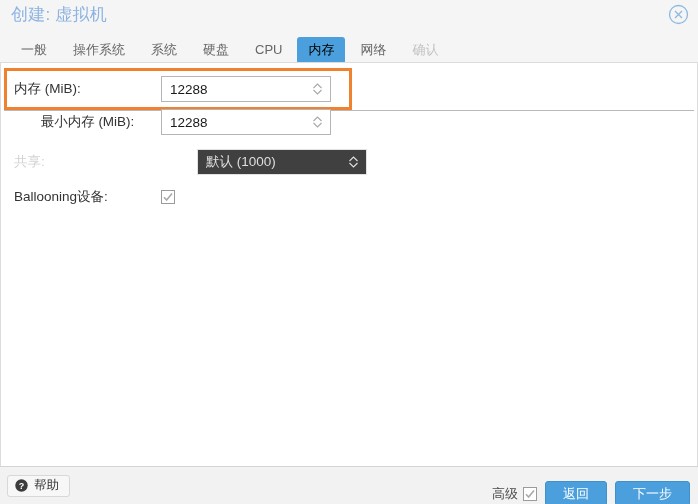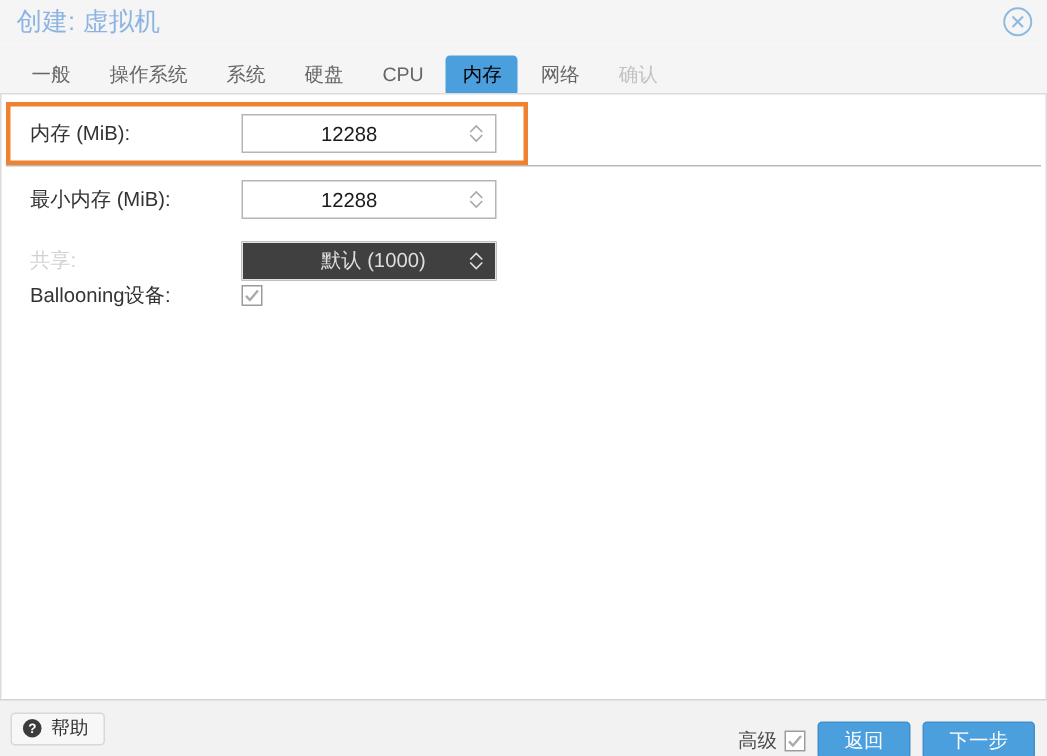--- a/index.html
+++ b/index.html
@@ -119,41 +119,40 @@
 
   .form-row {
     position: absolute;
     left: 0;
     height: 30px;
     display: flex;
     align-items: center;
   }
   .form-label {
     width: 160px;
-    padding-left: 19px;
+    padding-left: 13px;
     box-sizing: border-box;
     font-size: 13.5px;
     color: #4d4d4d;
     white-space: nowrap;
   }
   .form-label.strong { color: #333333; }
   .form-label.muted  { color: #d2d2d2; }
 
   
   .spinner {
     position: relative;
     width: 170px;
     height: 26px;
     background: #ffffff;
     border: 1px solid #b5b5b5;
     box-sizing: border-box;
     display: flex;
     align-items: center;
     cursor: text;
-    padding-left: 44px;
   }
   .spinner.disabled {
     border-color: #e2e2e2;
     background: #404040;
     cursor: default;
   }
   .spinner-value {
     padding-left: 8px;
     font-size: 13.5px;
     color: #1a1a1a;
@@ -282,34 +281,34 @@
         <span class="spinner-value">12288</span>
         <span class="spinner-arrows">
           <svg width="11" height="14" viewBox="0 0 11 14" xmlns="http://www.w3.org/2000/svg">
             <path d="M1.5 6 L5.5 2 L9.5 6" fill="none" stroke="#a8a8a8" stroke-width="1.1"></path>
             <path d="M1.5 8 L5.5 12 L9.5 8" fill="none" stroke="#a8a8a8" stroke-width="1.1"></path>
           </svg>
         </span>
       </div>
     </div>
 
-    <div class="form-row" style="top:55px;">
+    <div class="form-row" style="top:44px;text-align:center;">
       <div class="form-label strong">最小内存 (MiB):</div>
       <div class="spinner">
         <span class="spinner-value">12288</span>
         <span class="spinner-arrows">
           <svg width="11" height="14" viewBox="0 0 11 14" xmlns="http://www.w3.org/2000/svg">
             <path d="M1.5 6 L5.5 2 L9.5 6" fill="none" stroke="#a8a8a8" stroke-width="1.1"></path>
             <path d="M1.5 8 L5.5 12 L9.5 8" fill="none" stroke="#a8a8a8" stroke-width="1.1"></path>
           </svg>
         </span>
       </div>
     </div>
 
-    <div class="form-row" style="top:96px;">
+    <div class="form-row" style="top:84px;gap:36px;">
       <div class="form-label muted">共享:</div>
       <div class="spinner disabled">
         <span class="spinner-value">默认 (1000)</span>
         <span class="spinner-arrows">
           <svg width="11" height="14" viewBox="0 0 11 14" xmlns="http://www.w3.org/2000/svg">
             <path d="M1.5 6 L5.5 2 L9.5 6" fill="none" stroke="#e0e0e0" stroke-width="1.1"></path>
             <path d="M1.5 8 L5.5 12 L9.5 8" fill="none" stroke="#e0e0e0" stroke-width="1.1"></path>
           </svg>
         </span>
       </div>

